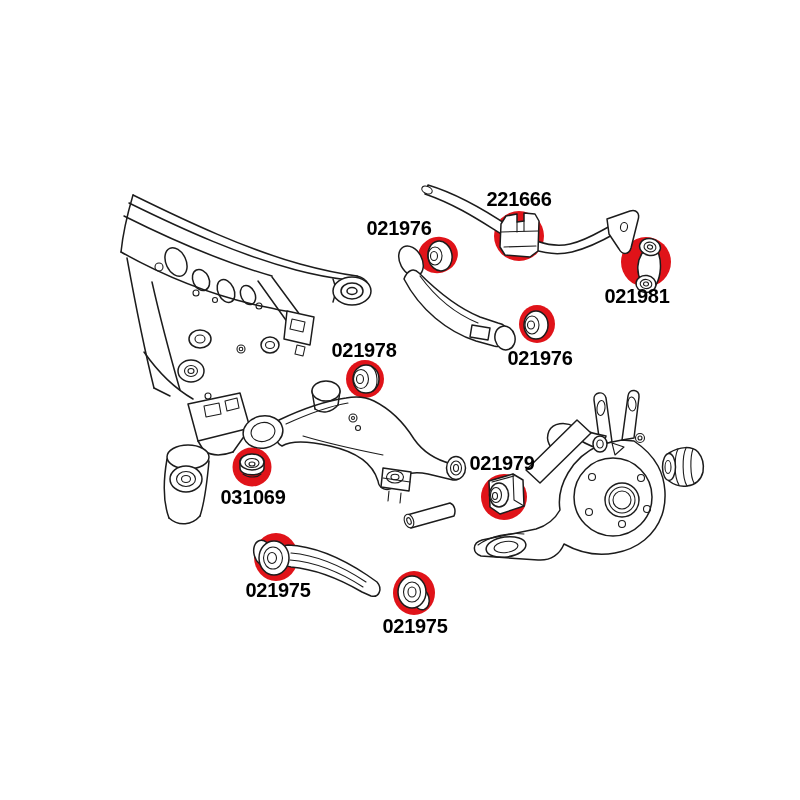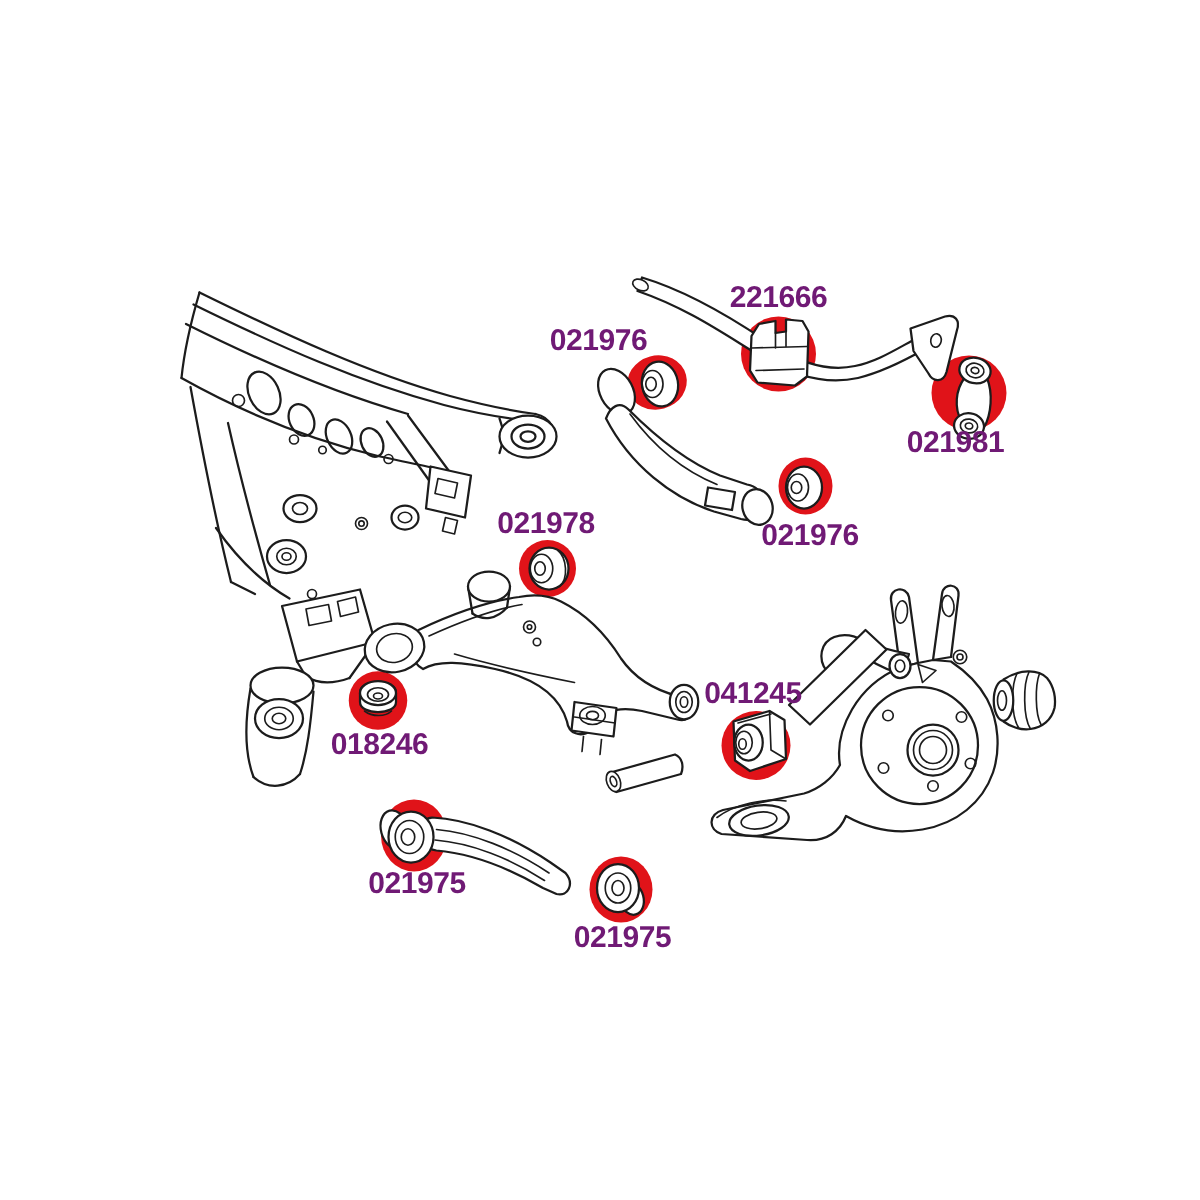--- a/index.html
+++ b/index.html
@@ -15,21 +15,21 @@
     font-family:"Liberation Sans",sans-serif;
     overflow:hidden;
   }
   .stage svg{position:absolute;left:0;top:0;}
   .part-label{
     position:absolute;
     transform:translate(-50%,-50%);
     font-weight:700;
     font-size:20px;
     letter-spacing:-0.3px;
-    color:#701a75;
+    color:#000000;
     white-space:nowrap;
     user-select:none;
   }
   .ln{fill:none;stroke:var(--line-color,#1c1c1c);stroke-width:1.5;stroke-linecap:round;stroke-linejoin:round;}
   .fw{fill:#ffffff;stroke:var(--line-color,#1c1c1c);stroke-width:1.5;stroke-linejoin:round;}
   .thin{stroke-width:1.1;}
   .red{fill:var(--hl-color,#e01319);stroke:none;}
 </style>
 </head>
 <body>
@@ -263,18 +263,18 @@
       <ellipse class="fw" cx="669" cy="467" rx="6.5" ry="13.5"></ellipse>
       <ellipse class="ln thin" cx="668" cy="467" rx="3" ry="6.5"></ellipse>
     </g>
   </svg>
 
   <div class="part-label" style="left:399px;top:228px">021976</div>
   <div class="part-label" style="left:519px;top:199px">221666</div>
   <div class="part-label" style="left:637px;top:296px">021981</div>
   <div class="part-label" style="left:540px;top:358px">021976</div>
   <div class="part-label" style="left:364px;top:350px">021978</div>
-  <div class="part-label" style="left:253px;top:497px">018246</div>
-  <div class="part-label" style="left:502px;top:463px">041245</div>
+  <div class="part-label" style="left:253px;top:497px">031069</div>
+  <div class="part-label" style="left:502px;top:463px">021979</div>
   <div class="part-label" style="left:278px;top:590px">021975</div>
   <div class="part-label" style="left:415px;top:626px">021975</div>
 
 </div>
 
 </body></html>

